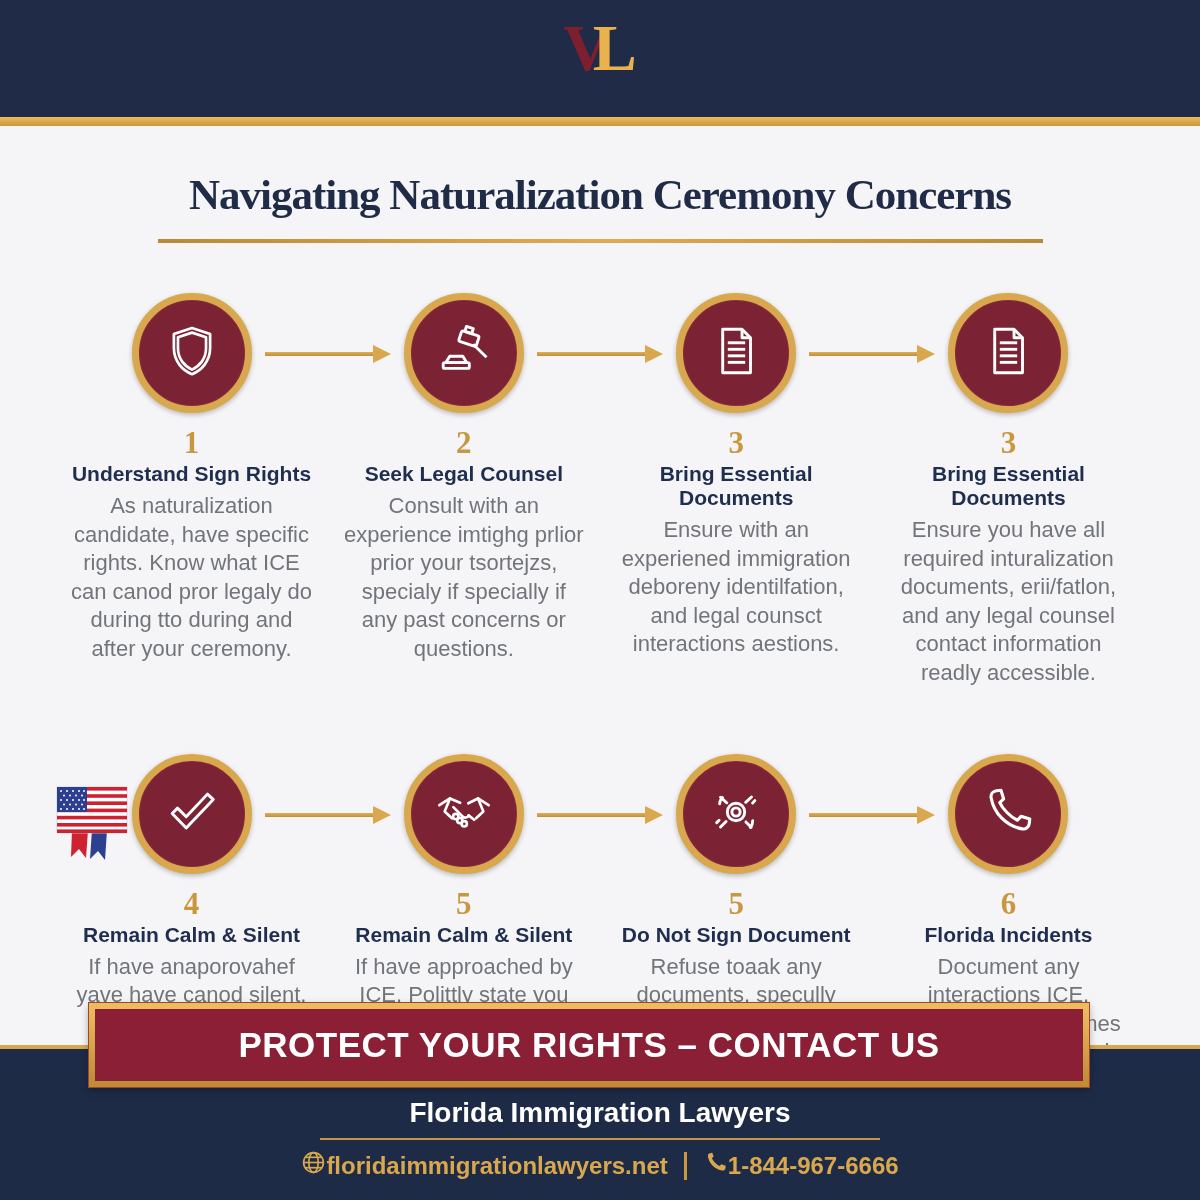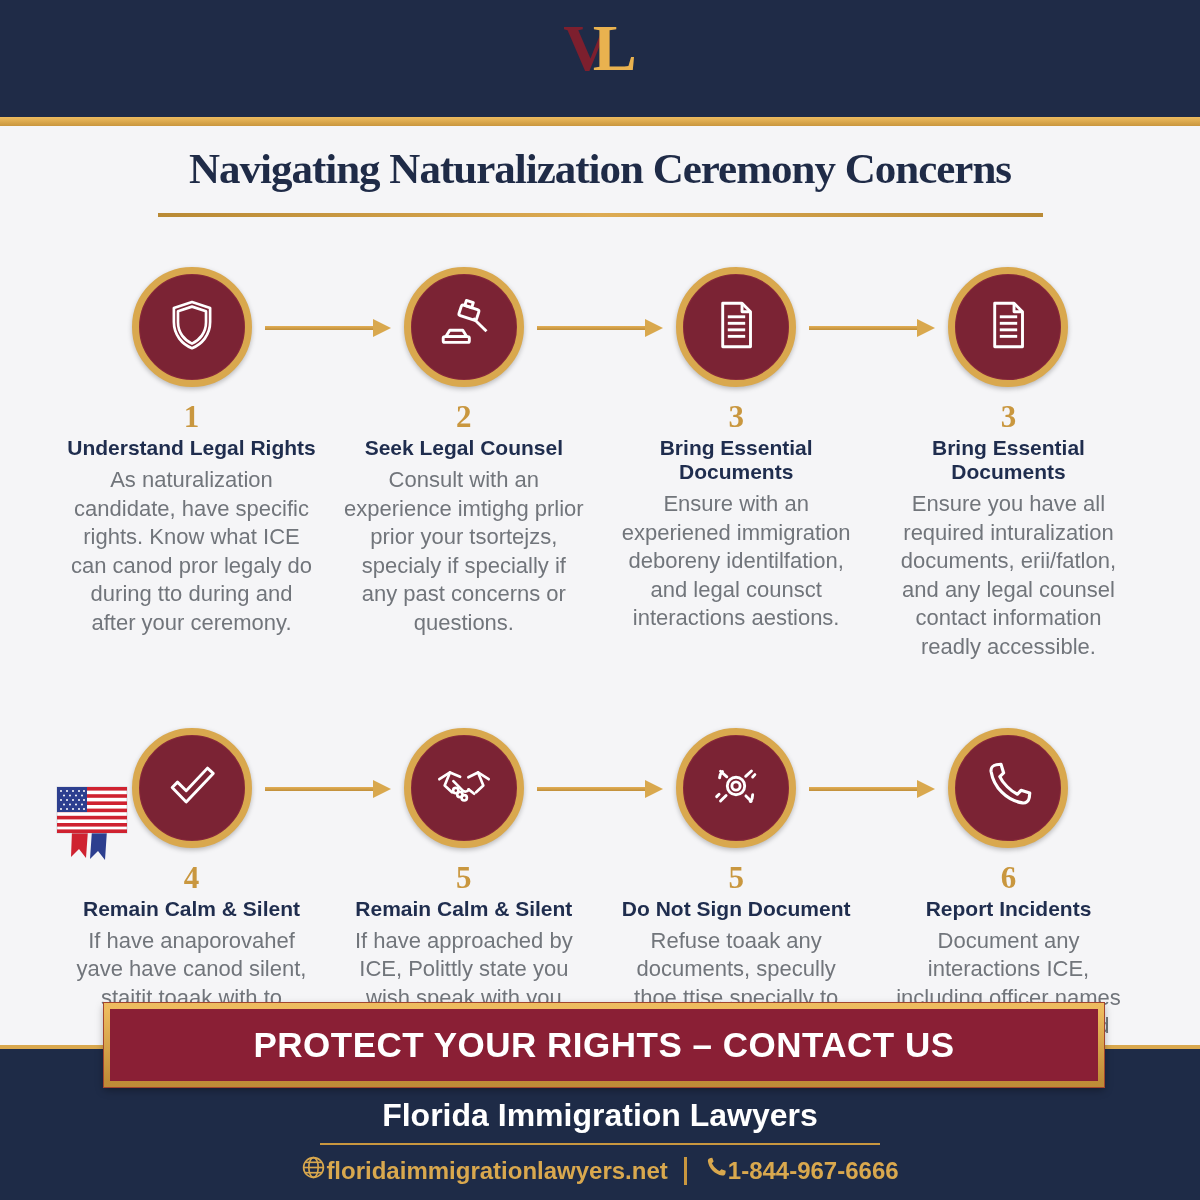--- a/index.html
+++ b/index.html
@@ -10,21 +10,21 @@
   .header { position:relative; height:117px; background:#1f2b47; text-align:center; z-index:3; }
   .logo { display:inline-block; font-family:"Liberation Serif", serif; font-weight:bold; font-size:66px; line-height:96px; }
   .logo .v { color:#7d1f2e; }
   .logo .l { color:#e9b24f; margin-left:-18px; }
   .gold-bar { height:9px; background:linear-gradient(#eebc5f,#c9963e); position:relative; z-index:3; }
 
   
   .main { position:relative; height:940px; background:#f5f5f7; }
   .content { position:relative; z-index:1; }
 
-  .title { text-align:center; padding-top:18px; font-family:"Liberation Serif", serif; font-weight:bold; font-size:43px; letter-spacing:-1px; color:#1f2b47; }
+  .title { text-align:center; padding-top:44px; font-family:"Liberation Serif", serif; font-weight:bold; font-size:43px; letter-spacing:-1px; color:#1f2b47; }
   .title-rule { width:885px; height:4px; margin:20px auto 0; background:linear-gradient(90deg,#b98a35,#ddab53,#b98a35); }
 
   .step-row { display:flex; width:1075px; margin:0 auto; }
   .row1 { margin-top:50px; }
   .row2 { margin-top:66px; }
   .step { width:258px; text-align:center; }
   .circle { width:120px; height:120px; margin:0 auto; border-radius:50%; background:#7b2334; border:7px solid #d9a84e; box-shadow:0 2px 5px rgba(0,0,0,0.25), inset 0 0 0 1px #8a2a3c; display:flex; align-items:center; justify-content:center; }
   .circle svg { width:58px; height:58px; }
   .step-num { margin-top:12px; font-family:"Liberation Serif", serif; font-weight:bold; font-size:31px; color:#c9973f; }
   .step-title { margin-top:1px; font-size:21px; font-weight:bold; color:#1f2d4e; }
@@ -34,25 +34,25 @@
   .arrow-line { position:absolute; left:0; right:16px; top:7px; height:4px; background:linear-gradient(#e2ae55,#c08f3a); }
   .arrow-head { position:absolute; right:0; top:0; width:0; height:0; border-left:18px solid #d9a84e; border-top:9px solid transparent; border-bottom:9px solid transparent; }
 
   
   .flag { position:absolute; left:56px; top:660px; z-index:2; }
 
   
   .wm { position:absolute; z-index:0; color:#eaecef; }
 
   
-  .banner { position:absolute; left:104px; top:1003px; width:1000px; height:84px; background:#8a1f35; border:6px solid; border-image:linear-gradient(#eebc5f,#bf8c37) 1; outline:1px solid #a2452f; z-index:4; display:flex; align-items:center; justify-content:center; box-shadow:0 3px 8px rgba(0,0,0,0.35); }
+  .banner { position:absolute; left:89px; top:1003px; width:1000px; height:84px; background:#8a1f35; border:6px solid; border-image:linear-gradient(#eebc5f,#bf8c37) 1; outline:1px solid #a2452f; z-index:4; display:flex; align-items:center; justify-content:center; box-shadow:0 3px 8px rgba(0,0,0,0.35); }
   .banner-text { color:#ffffff; font-weight:bold; font-size:35px; letter-spacing:0.5px; }
 
   .bottom { position:absolute; left:0; top:1045px; width:1200px; height:155px; background:#1e2b47; border-top:4px solid #d9a84e; z-index:3; }
-  .company { margin-top:48px; text-align:center; color:#ffffff; font-weight:bold; font-size:32px; }
+  .company { margin-top:48px; text-align:center; color:#ffffff; font-weight:bold; font-size:28px; }
   .footer-rule { width:560px; height:2px; margin:9px auto 10px; background:#c9973f; }
   .contact-row { display:flex; align-items:center; justify-content:center; gap:16px; color:#d9a84e; font-weight:bold; font-size:24px; }
   .contact-item { display:flex; align-items:center; gap:0; }
   .contact-sep { width:3px; height:28px; background:#c9973f; }
   .contact-row svg { width:25px; height:25px; }
 </style>
 </head>
 <body>
 
 <div class="page">
@@ -107,21 +107,21 @@
 
       <div class="step-row row1">
         <div class="step">
           <div class="circle">
             <span><svg viewBox="0 0 24 24" fill="none" stroke="#fff" stroke-width="1.1" stroke-linejoin="round">
                   <path d="M12 2.5 L19.5 5 V10.8 C19.5 16.2 16 20 12 21.6 C8 20 4.5 16.2 4.5 10.8 V5 Z"></path>
                   <path d="M12 4.4 L17.8 6.3 V10.9 C17.8 15.2 15.1 18.3 12 19.7 C8.9 18.3 6.2 15.2 6.2 10.9 V6.3 Z"></path>
                 </svg></span>
           </div>
           <div class="step-num">1</div>
-          <h3 class="step-title">Understand Legal Rights</h3>
+          <h3 class="step-title">Understand Sign Rights</h3>
           <p class="step-desc">As naturalization candidate, have specific rights. Know what ICE can canod pror legaly do during tto during and after your ceremony.</p>
         </div>
         <div class="arrow-cell">
             <div class="arrow-line"></div>
             <div class="arrow-head"></div>
           </div>
         <div class="step">
           <div class="circle">
             <span><svg viewBox="0 0 24 24" fill="none" stroke="#fff" stroke-width="1.2" stroke-linejoin="round">
                   <rect x="10.2" y="4.6" width="7.6" height="4.6" rx="0.8" transform="rotate(18 14 7)"></rect>
@@ -235,21 +235,21 @@
             <div class="arrow-line"></div>
             <div class="arrow-head"></div>
           </div>
         <div class="step">
           <div class="circle">
             <span><svg viewBox="0 0 24 24" fill="none" stroke="#fff" stroke-width="1.3" stroke-linejoin="round">
                   <path d="M7.2 3.2 C5.8 3.4 4.8 4.6 5 6 C6.1 12.6 11.4 17.9 18 19 C19.4 19.2 20.6 18.2 20.8 16.8 L21 14.9 L17.4 13.8 L15.9 15.4 C13.2 14.2 9.8 10.8 8.6 8.1 L10.2 6.6 L9.1 3 Z"></path>
                 </svg></span>
           </div>
           <div class="step-num">6</div>
-          <h3 class="step-title">Report Incidents</h3>
+          <h3 class="step-title">Florida Incidents</h3>
           <p class="step-desc">Document any interactions ICE, including officer names badge numbers, and report immedutely to your attomey.</p>
         </div>
       </div>
     </div>
 
     <div class="flag">
       <svg width="74" height="88" viewBox="0 0 74 88">
         <path d="M16 44 L32 44 L30 72 L23 63 L15 71 Z" fill="#cf2230"></path>
         <path d="M36 44 L51 44 L49 74 L42 65 L34 73 Z" fill="#2d3f8f"></path>
         <g>

